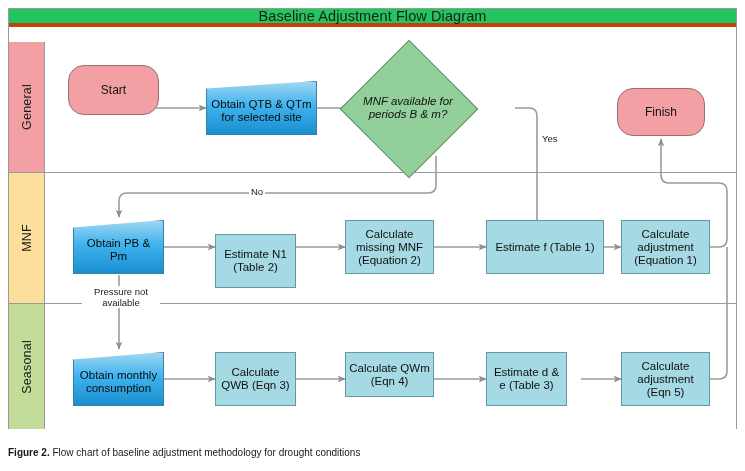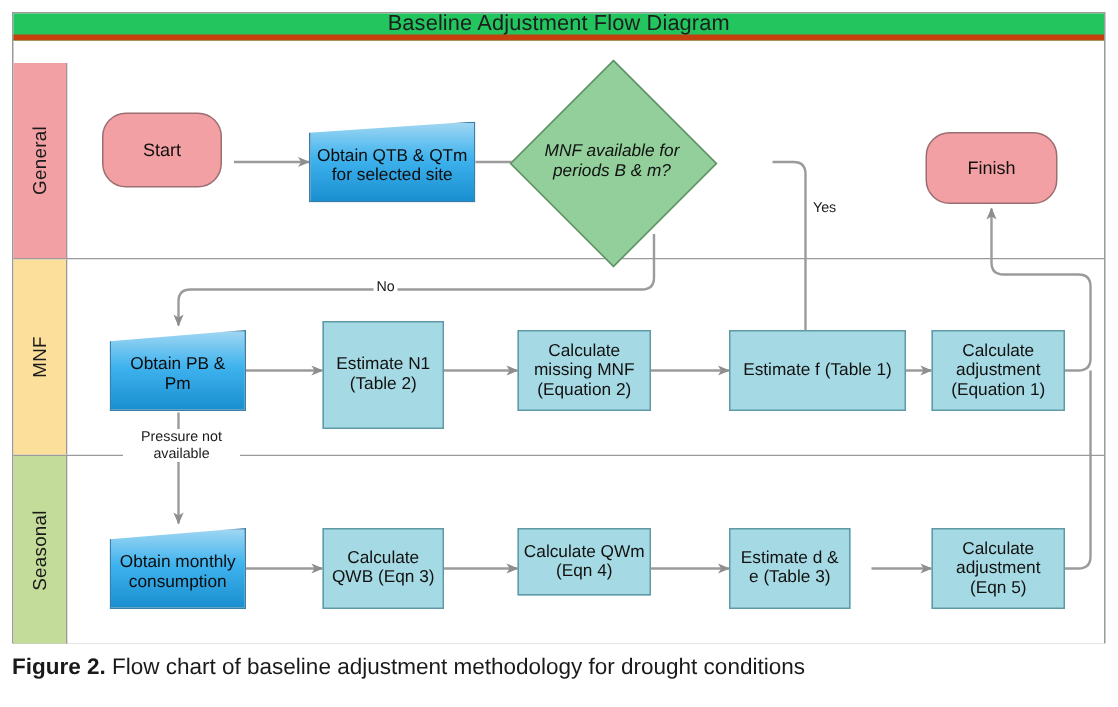--- a/index.html
+++ b/index.html
@@ -86,22 +86,22 @@
 
   
   .edge-label{
     position:absolute;font-size:9.5px;color:#1a1a1a;line-height:11px;
     text-align:center;white-space:nowrap;background:#fff;padding:0 2px;
   }
   .edge-label.two-line{white-space:normal;width:74px;}
 
   
   .caption{
-    position:absolute;left:8px;top:436px;width:700px;
-    font-size:15px;color:#1a1a1a;
+    position:absolute;left:8px;top:447px;width:700px;
+    font-size:10px;color:#1a1a1a;
   }
   .caption b{font-weight:bold;}
 </style>
 </head>
 <body>
 
 <div id="page">
 
   <div class="figure-frame">
 
@@ -155,21 +155,21 @@
         <path d="M425,370 L477,370"></path>
         <path d="M572,370 L612,370"></path>
 
         <path d="M701,238 L710,238 Q718,238 718,230 L718,182 Q718,174 710,174 L660,174 Q652,174 652,166 L652,130"></path>
       </g>
       <g fill="none" stroke="#9b9b9b" stroke-width="1.6" stroke-linejoin="round">
         <path d="M701,370 L710,370 Q718,370 718,362 L718,238"></path>
       </g>
     </svg>
 
-    <div class="node term" style="left:59px;top:66px;width:80px;height:50px;">
+    <div class="node term" style="left:59px;top:56px;width:91px;height:50px;">
       <span class="lbl">Start</span>
     </div>
 
     <div class="node data-shape" style="left:197px;top:72px;width:111px;height:54px;">
       <span class="lbl">Obtain QTB &amp; QTm for selected site</span>
     </div>
 
     <div class="node decision" style="left:351px;top:51px;width:96px;height:96px;">
       <div class="dmd"></div>
       <span class="lbl" style="width:128px;">MNF available for periods B &amp; m?</span>
@@ -179,21 +179,21 @@
       <span class="lbl">Finish</span>
     </div>
 
     <div class="edge-label" style="left:531px;top:124px;">Yes</div>
     <div class="edge-label" style="left:240px;top:177px;">No</div>
 
     <div class="node data-shape" style="left:64px;top:211px;width:91px;height:54px;">
       <span class="lbl">Obtain PB &amp; Pm</span>
     </div>
 
-    <div class="node proc" style="left:206px;top:205px;width:81px;height:72px;">
+    <div class="node proc" style="left:206px;top:225px;width:81px;height:54px;">
       <span class="lbl">Estimate N1 (Table 2)</span>
     </div>
 
     <div class="node proc" style="left:336px;top:211px;width:89px;height:54px;">
       <span class="lbl">Calculate missing MNF (Equation 2)</span>
     </div>
 
     <div class="node proc" style="left:477px;top:211px;width:118px;height:54px;">
       <span class="lbl">Estimate f (Table 1)</span>
     </div>

